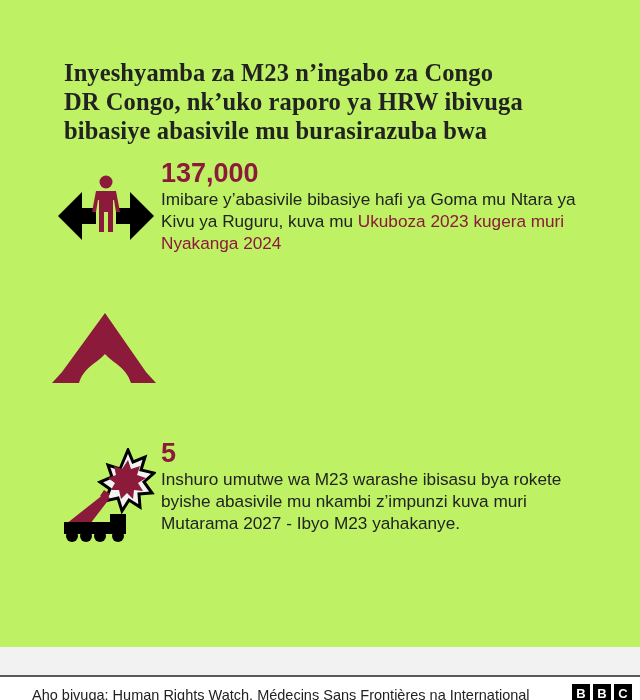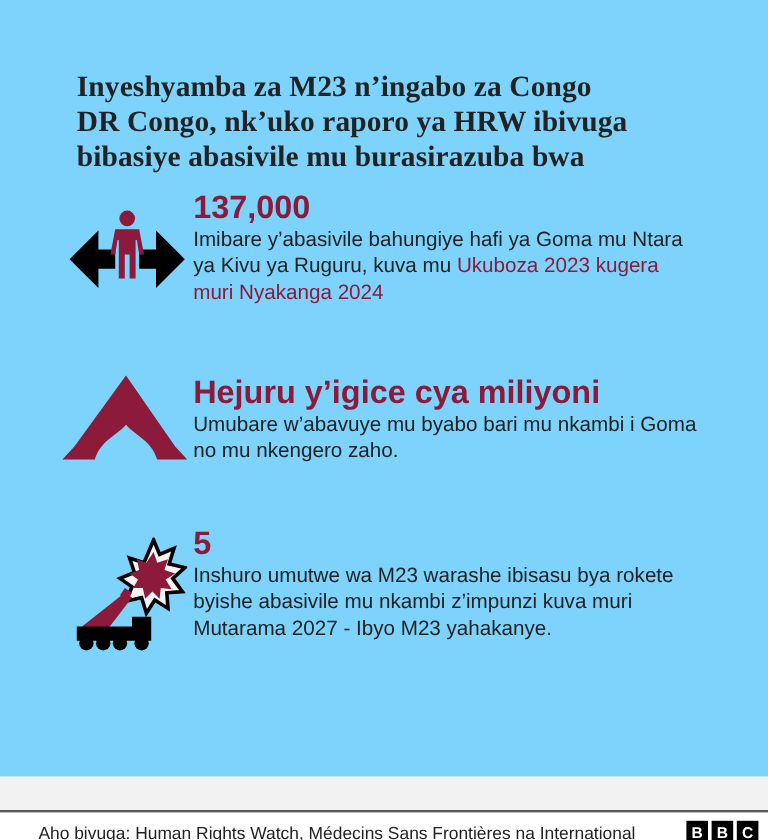--- a/index.html
+++ b/index.html
@@ -1,19 +1,19 @@
 <!DOCTYPE html>
 <html><head>
   <meta charset="utf-8">
   <style>
     * { box-sizing: border-box; margin: 0; padding: 0; }
     html, body { width: 640px; height: 700px; overflow: hidden; }
     body { background: #f2f2f2; position: relative; font-family: "Liberation Sans", sans-serif; color: #222; }
 
-    .main { position: absolute; left: 0; top: 0; width: 640px; height: 647px; background: #7dd3fc; padding-left: 36px; }
+    .main { position: absolute; left: 0; top: 0; width: 640px; height: 647px; background: #bef264; padding-left: 36px; }
 
     .title {
       position: absolute; left: 64px; top: 58px; width: 520px;
       font-family: "Liberation Serif", "DejaVu Serif", serif;
       font-size: 24.5px; line-height: 29px; font-weight: 700; color: #222;
       letter-spacing: 0.1px;
     }
 
     .stat { position: absolute; left: 161px; }
     .stat .headline {
@@ -64,33 +64,29 @@
 
       <polygon points="98,44 74,20 74,36 60,36 60,52 74,52 74,68" fill="#000"></polygon>
 
       <circle cx="50" cy="10" r="6.5" fill="#8b1a3b"></circle>
       <path d="M40,19 L60,19 L64,40 L60,40 L58,28 L57,28 L57,60 L52,60 L52,40 L48,40 L48,60 L43,60 L43,28 L42,28 L40,40 L36,40 Z" fill="#8b1a3b"></path>
     </svg>
   </div>
 
   <div class="stat stat1">
     <div class="headline">137,000</div>
-    <div class="desc"><span>Imibare y’abasivile bahungiye hafi ya Goma mu Ntara ya Kivu ya Ruguru, kuva mu </span><span class="accent">Ukuboza 2023 kugera muri Nyakanga 2024</span></div>
+    <div class="desc"><span>Imibare y’abasivile bibasiye hafi ya Goma mu Ntara ya Kivu ya Ruguru, kuva mu </span><span class="accent">Ukuboza 2023 kugera muri Nyakanga 2024</span></div>
   </div>
 
   <div class="icon" style="left:50px; top:312px;">
     <svg width="108" height="74" viewBox="0 0 108 74">
       <path d="M55,1 L96,60 L106,71 L81,71 C76,55 64,52 55,42 C46,52 34,55 29,71 L2,71 L12,60 Z" fill="#8b1a3b"></path>
     </svg>
   </div>
 
-  <div class="stat stat2">
-    <div class="headline">Hejuru y’igice cya miliyoni</div>
-    <div class="desc">Umubare w’abavuye mu byabo bari mu nkambi i Goma no mu nkengero zaho.</div>
-  </div>
 
   <div class="icon" style="left:60px; top:448px;">
     <svg width="96" height="96" viewBox="0 0 96 96">
 
       <polygon points="68,2 73,14 85,9 81,22 94,25 84,34 92,45 79,46 80,59 69,52 62,63 58,50 45,53 50,41 40,34 52,29 48,17 60,21" fill="#f2f2f2" stroke="#000" stroke-width="3" stroke-linejoin="miter"></polygon>
 
       <polygon points="68,12 71,21 80,18 77,27 86,30 78,35 83,43 74,42 73,51 67,45 61,51 59,42 51,42 55,35 48,30 56,27 54,18 62,21" fill="#8b1a3b"></polygon>
 
       <polygon points="6,76 30,76 50,50 44,46" fill="#8b1a3b"></polygon>
       <polygon points="40,48 46,52 50,46 44,42" fill="#8b1a3b"></polygon>

